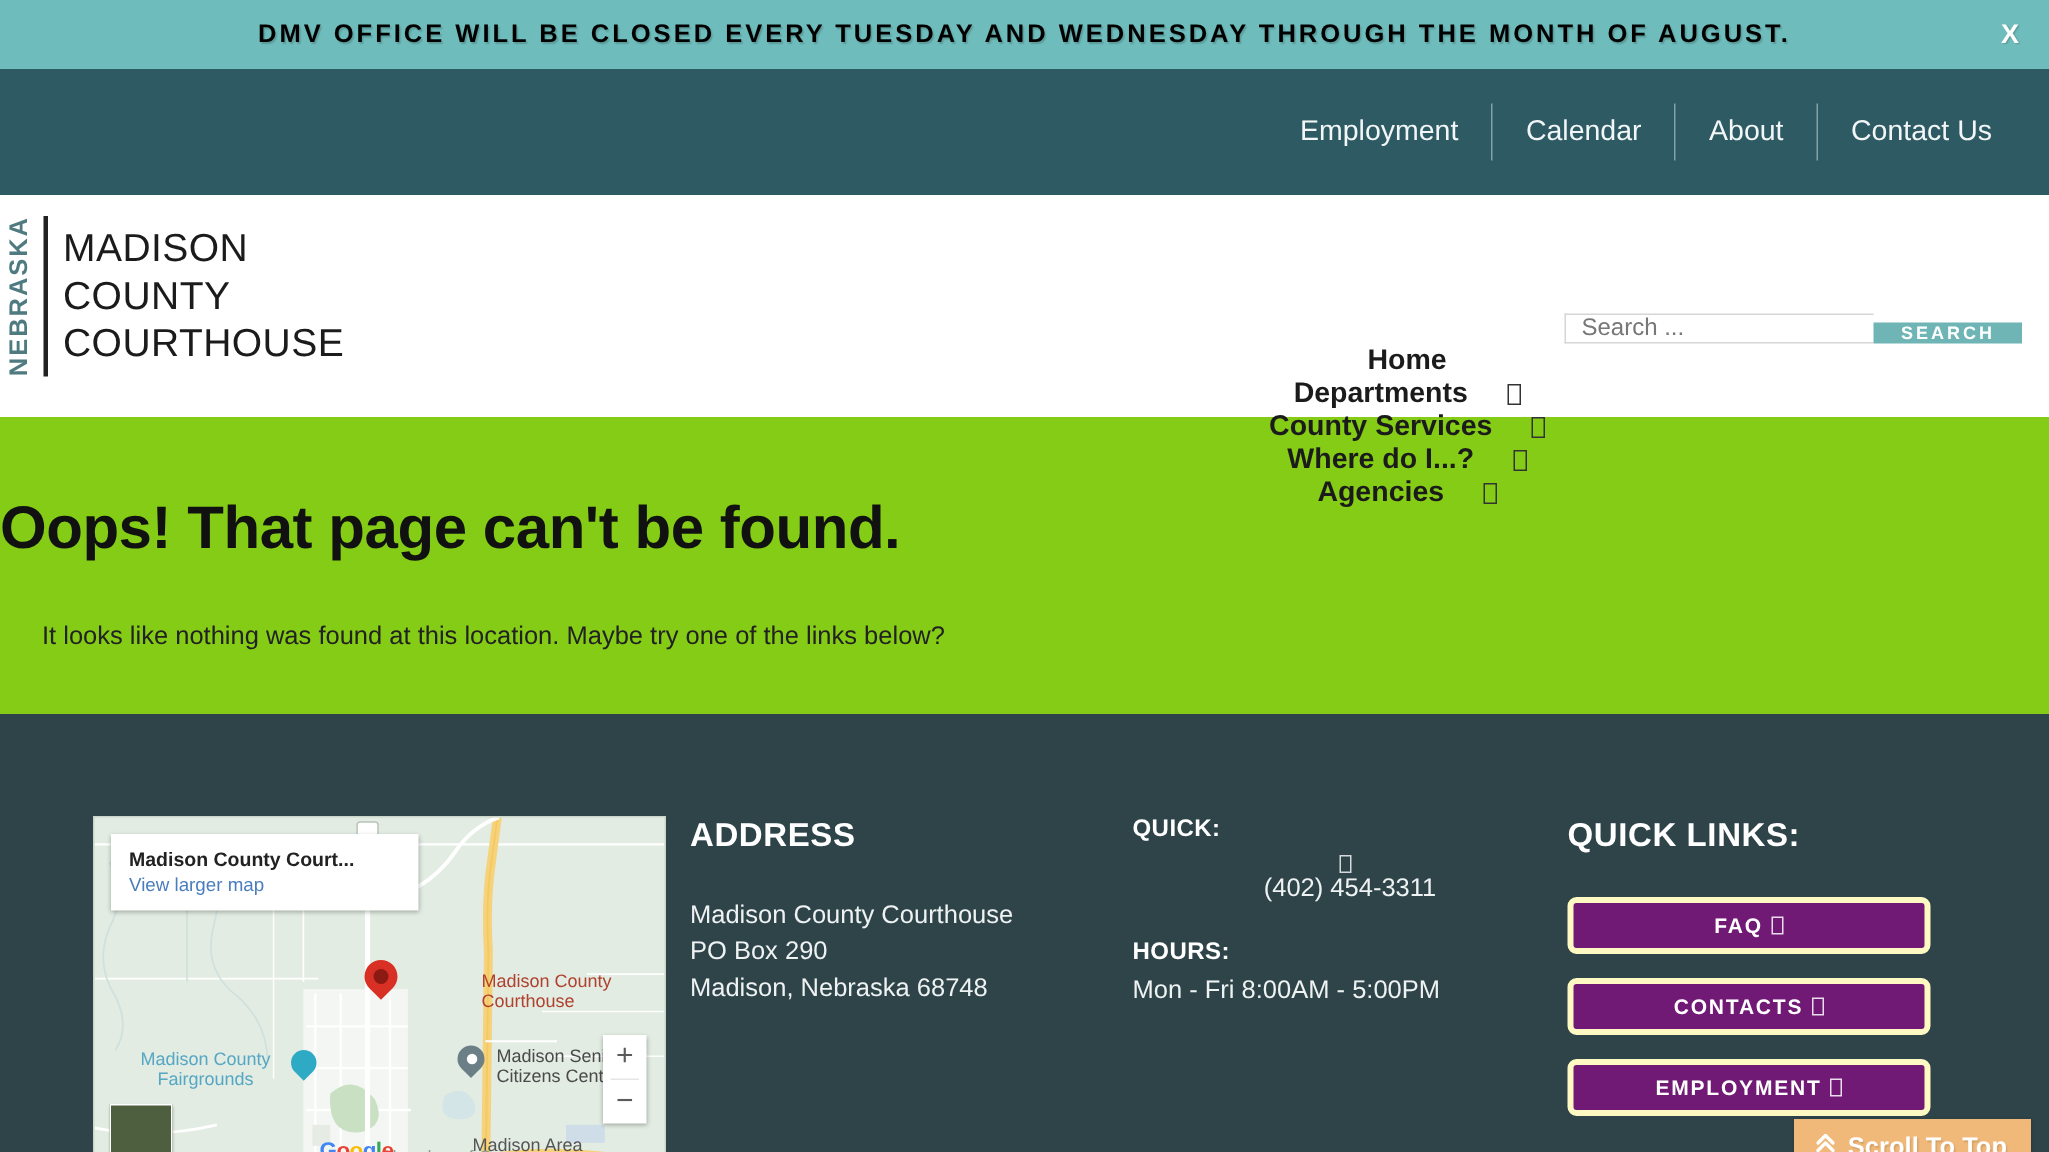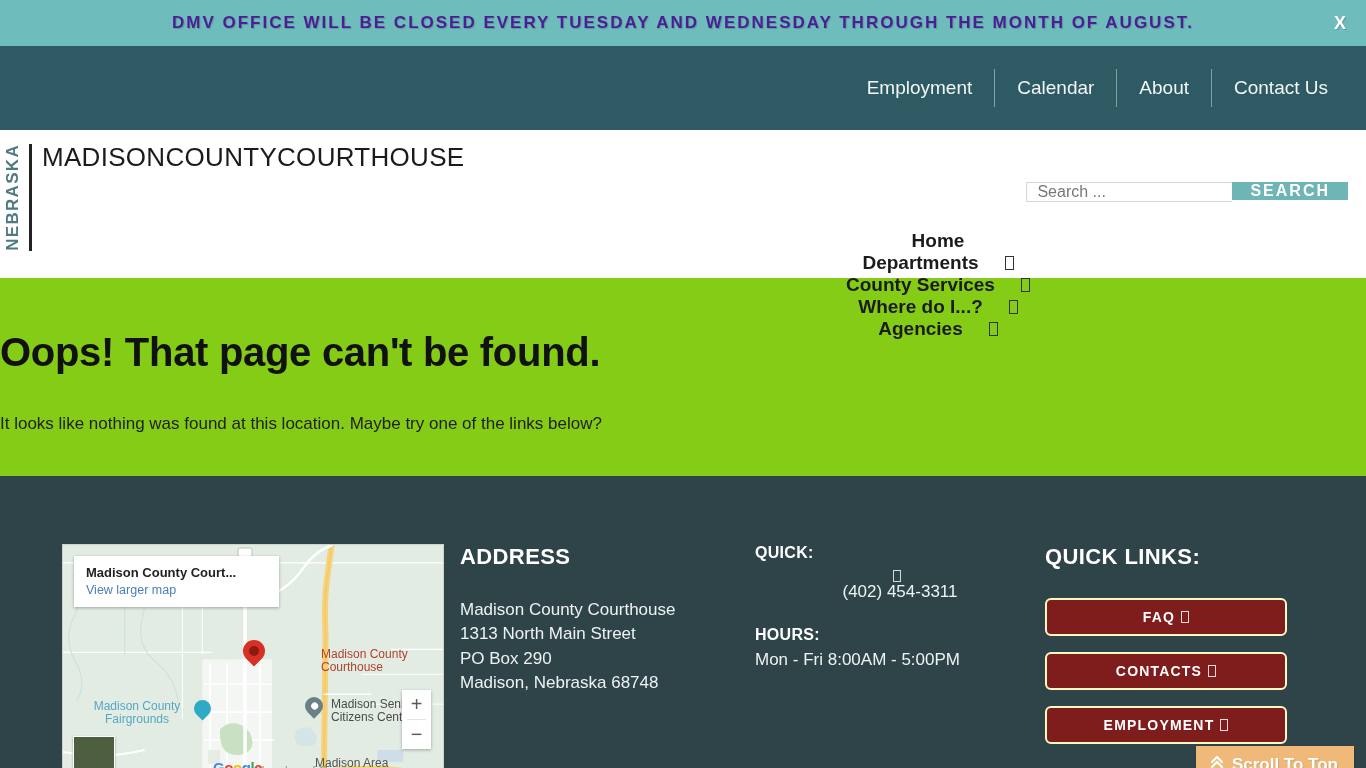--- a/index.html
+++ b/index.html
@@ -14,21 +14,21 @@
   
   .announce-bar {
     position: relative;
     height: 46px;
     background: #6fbcbc;
     display: flex;
     align-items: center;
     justify-content: center;
   }
   .announce-text {
-    color: #4c1d95;
+    color: #000000;
     font-size: 17px;
     font-weight: bold;
     letter-spacing: 2.0px;
     text-transform: uppercase;
     text-shadow: 1px 1px 1px rgba(0,0,0,0.18);
     white-space: nowrap;
     font-family: "Liberation Sans", sans-serif;
   }
   .announce-close {
     position: absolute;
@@ -89,54 +89,55 @@
     padding: 2px 4px 2px 6px;
     line-height: 1;
   }
   .logo-bar {
     width: 3px;
     background: #222222;
     margin: 2px 10px 2px 2px;
   }
   .logo-words {
     display: flex;
+    flex-direction: column;
     justify-content: center;
   }
   .logo-words span {
     font-size: 26px;
     line-height: 1.22;
     color: #1b1b1b;
     letter-spacing: 0.3px;
     font-family: "Liberation Sans", sans-serif;
   }
 
   .searchbox {
     position: absolute;
-    right: 18px; top: 52px;
-    display: flex;
-    align-items: flex-start;
+    right: 18px; top: 63px;
+    display: flex;
+    align-items: flex-end;
     height: 36px;
   }
   .search-input {
     width: 206px;
     border: 1px solid #d6d6d6;
     border-right: none;
     font-size: 16px;
     padding: 0 10px;
     color: #555;
     outline: none;
     font-family: "Liberation Sans", sans-serif;
     background: #fff;
   }
   .search-input::placeholder { color: #777; }
   .search-btn {
     background: #6fb5b5;
     color: #ffffff;
     border: none;
-    font-size: 16px;
+    font-size: 12px;
     font-weight: bold;
     letter-spacing: 2px;
     padding: 0 18px;
     cursor: pointer;
     font-family: "Liberation Sans", sans-serif;
   }
 
   .mainnav {
     position: absolute;
     left: 520px; right: 10px; top: 100px;
@@ -187,20 +188,21 @@
     font-size: 40px;
     font-weight: bold;
     color: #111111;
     letter-spacing: -0.3px;
     line-height: 1.1;
   }
   .page-sub {
     margin-top: 40px;
     font-size: 17px;
     color: #222222;
+    padding-left: 28px;
   }
 
   
   .footer {
     background: #2f4449;
     height: 332px;
     position: relative;
     padding-top: 68px;
   }
   .footer-cols {
@@ -243,22 +245,22 @@
     color: #eef2f2;
     font-size: 17px;
     margin-top: 6px;
   }
 
   .ql-btn {
     display: block;
     width: 242px;
     height: 38px;
     margin-bottom: 16px;
-    background: #7f1d1d;
-    border: 2px solid #fef9c3;
+    background: #701a75;
+    border: 4px solid #fef9c3;
     border-radius: 6px;
     color: #ffffff;
     font-size: 14px;
     font-weight: bold;
     letter-spacing: 1.2px;
     display: flex;
     align-items: center;
     justify-content: center;
     cursor: pointer;
     font-family: "Liberation Sans", sans-serif;
@@ -535,21 +537,20 @@
         <div class="map-thumb"></div>
 
         <div class="google-wm"><span class="g1">G</span><span class="g2">o</span><span class="g3">o</span><span class="g4">g</span><span class="g5">l</span><span class="g6">e</span></div>
 
       </div>
     </div>
 
     <div class="col-addr">
       <div class="foot-h">ADDRESS</div>
       <div class="foot-line">Madison County Courthouse</div>
-      <div class="foot-line">1313 North Main Street</div>
       <div class="foot-line">PO Box 290</div>
       <div class="foot-line">Madison, Nebraska 68748</div>
     </div>
 
     <div class="col-phone">
       <div class="foot-h-sm">QUICK:</div>
       <div class="phone-row">
         <span class="tofu-dark"></span>
         <span>(402) 454-3311</span>
       </div>

